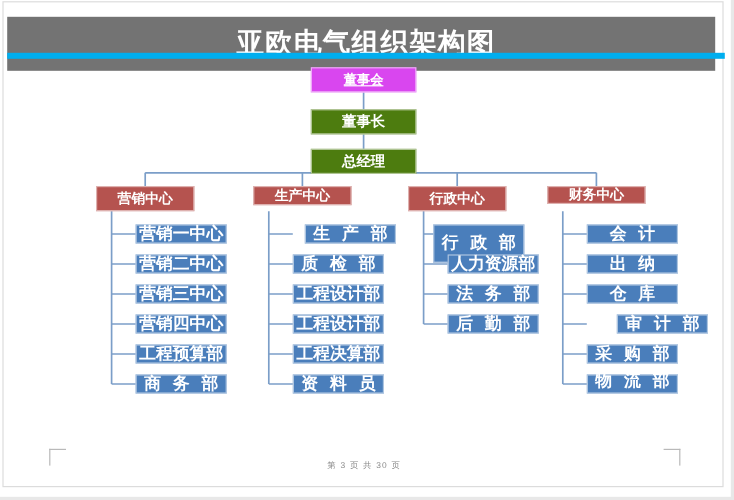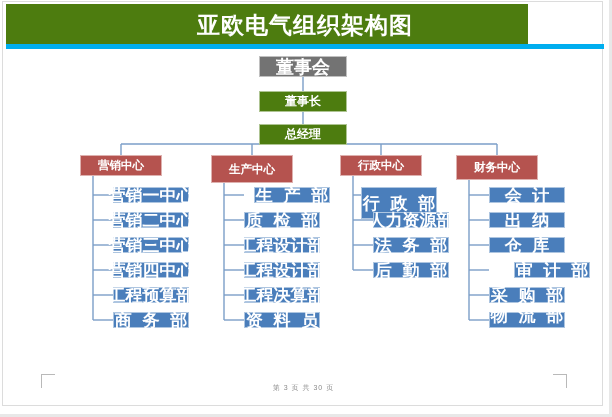--- a/index.html
+++ b/index.html
@@ -33,24 +33,24 @@
     height: 405px;
     background: #ffffff;
     border: 1px solid #dcdcdc;
     box-sizing: border-box;
   }
 
   
   #banner {
     position: absolute;
     left: 3px;
-    top: 2px;
-    width: 522px;
+    top: 12px;
+    width: 590px;
     height: 45px;
-    background: #4d7c0f;
+    background: #737373;
     box-sizing: border-box;
   }
   #banner-stripe {
     position: absolute;
     left: 3px;
     top: 42px;
     width: 598px;
     height: 5px;
     background: #00aeef;
   }
@@ -104,34 +104,35 @@
     align-items: center;
     justify-content: center;
     color: #ffffff;
     font-weight: bold;
     white-space: nowrap;
     text-align: center;
     font-size: 11px;
     border: 1px solid rgba(255,255,255,0.55);
   }
   .node.root {
-    background: #737373;
-    font-size: 18px;
+    background: #d946ef;
+    font-size: 11px;
+    text-decoration: underline;
   }
   .node.exec {
     background: #4d7c0f;
     font-size: 12px;
   }
   .node.center {
     background: #b5534f;
     font-size: 11.5px;
   }
   .node.leaf {
     background: #4a7ebb;
-    font-size: 17px;
+    font-size: 14px;
   }
   .node.leaf.spaced { letter-spacing: 3px; text-indent: 3px; }
 
   
   #footer {
     position: absolute;
     left: 0;
     top: 381px;
     width: 601px;
     text-align: center;
@@ -215,21 +216,21 @@
           </div>
           <div class="node leaf" style="left: 110px; top: 213px; width: 76px; height: 16px;">
             <span>营销四中心</span>
           </div>
           <div class="node leaf" style="left: 110px; top: 238px; width: 76px; height: 16px;">
             <span>工程预算部</span>
           </div>
           <div class="node leaf spaced" style="left: 110px; top: 263px; width: 76px; height: 16px; text-align: right;">
             <span>商 务 部</span>
           </div>
-          <div class="node center" style="left: 208px; top: 106px; width: 82px; height: 28px;">
+          <div class="node center" style="left: 208px; top: 106px; width: 82px; height: 16px;">
             <span>生产中心</span>
           </div>
           <div class="node leaf spaced" style="left: 251px; top: 138px; width: 76px; height: 16px;">
             <span>生 产 部</span>
           </div>
           <div class="node leaf spaced" style="left: 241px; top: 163px; width: 76px; height: 16px;">
             <span>质 检 部</span>
           </div>
           <div class="node leaf" style="left: 241px; top: 188px; width: 76px; height: 16px;">
             <span>工程设计部</span>
@@ -251,21 +252,21 @@
           </div>
           <div class="node leaf" style="left: 370px; top: 163px; width: 76px; height: 16px;">
             <span>人力资源部</span>
           </div>
           <div class="node leaf spaced" style="left: 370px; top: 188px; width: 76px; height: 16px;">
             <span>法 务 部</span>
           </div>
           <div class="node leaf spaced" style="left: 370px; top: 213px; width: 76px; height: 16px;">
             <span>后 勤 部</span>
           </div>
-          <div class="node center" style="left: 453px; top: 106px; width: 82px; height: 25px;">
+          <div class="node center" style="left: 453px; top: 106px; width: 82px; height: 15px;">
             <span>财务中心</span>
           </div>
           <div class="node leaf spaced" style="left: 486px; top: 138px; width: 76px; height: 16px;">
             <span>会 计</span>
           </div>
           <div class="node leaf spaced" style="left: 486px; top: 163px; width: 76px; height: 16px;">
             <span>出 纳</span>
           </div>
           <div class="node leaf spaced" style="left: 486px; top: 188px; width: 76px; height: 16px;">
             <span>仓 库</span>

